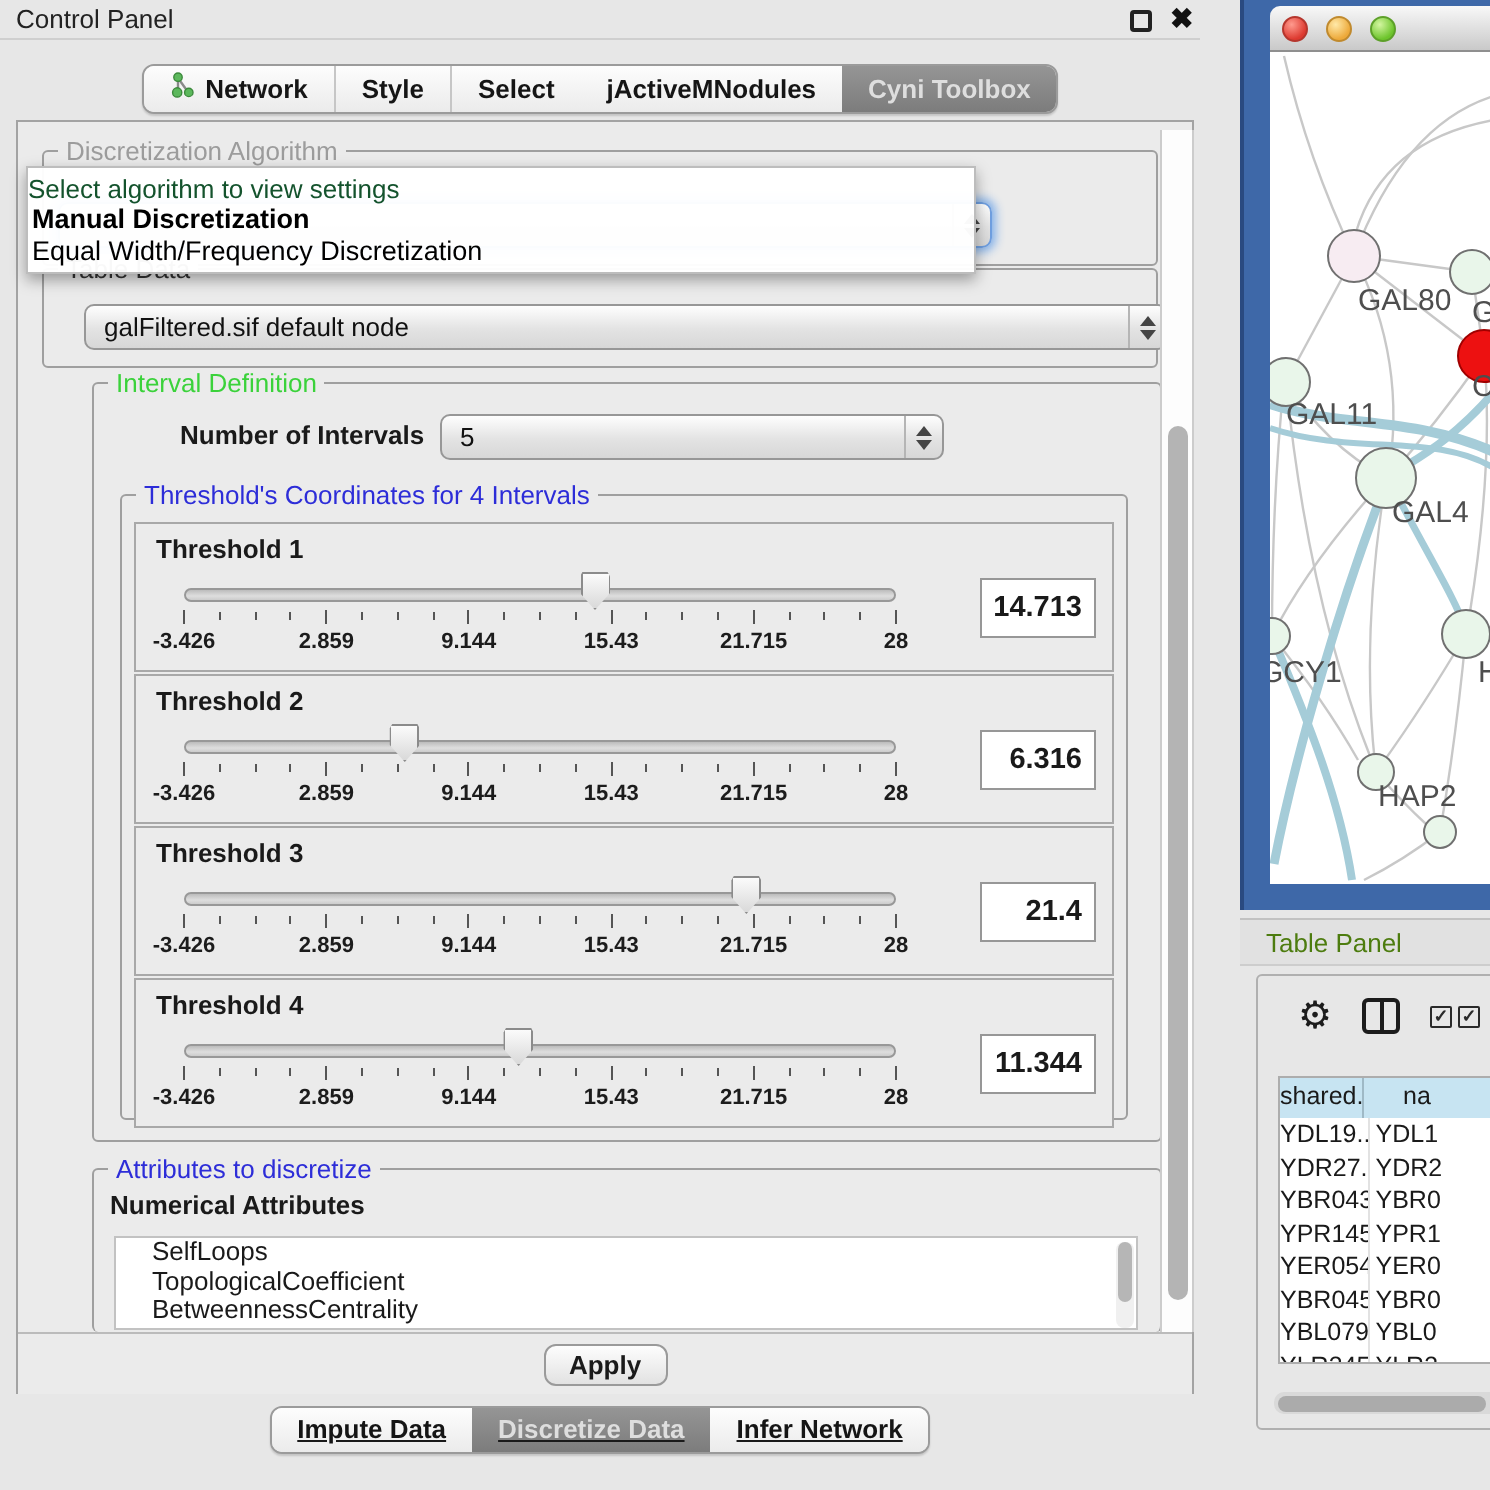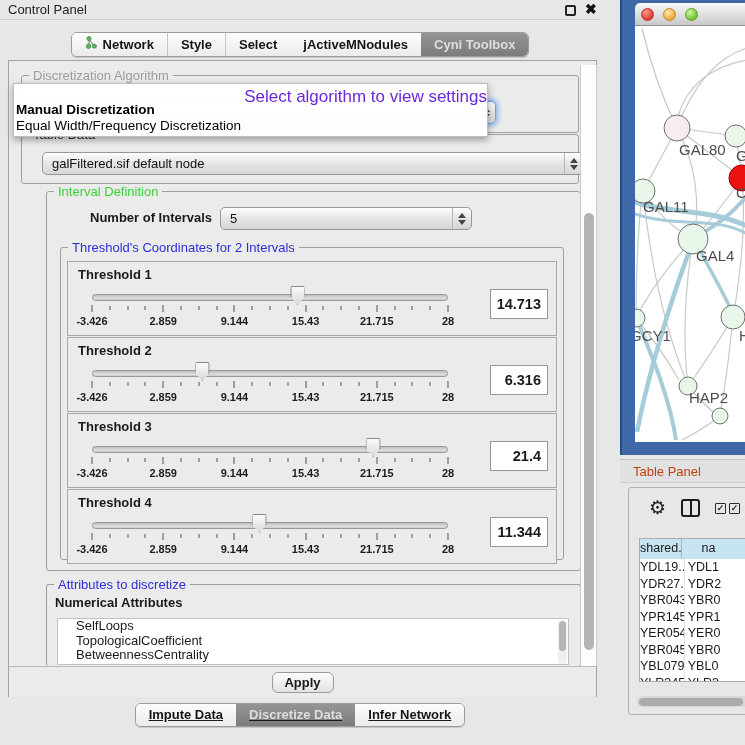--- a/index.html
+++ b/index.html
@@ -35,21 +35,21 @@
   .combo { position:absolute; height:23px; background:linear-gradient(#fefefe,#e3e3e3 55%,#d7d7d7); border:1px solid #979797; border-radius:5px; font-size:13px; line-height:21px; padding-left:9px; color:#111; overflow:hidden; white-space:nowrap; }
   .combo .stepper { position:absolute; right:0; top:0; width:19px; height:100%; border-left:1px solid #b5b5b5; display:flex; flex-direction:column; align-items:center; justify-content:center; gap:2px; }
   .arrow-up { width:0; height:0; border-left:4px solid transparent; border-right:4px solid transparent; border-bottom:5px solid #444; }
   .arrow-down { width:0; height:0; border-left:4px solid transparent; border-right:4px solid transparent; border-top:5px solid #444; }
   #algo-combo { left:20px; top:40px; width:467px; border:1px solid #6f9fe0; box-shadow:0 0 5px 2px #85b2ea; }
   #tabledata-combo { left:20px; top:17px; width:542px; }
   #intervals-combo { left:173px; top:15px; width:252px; }
 
   
   #algo-popup { position:absolute; left:4px; top:22px; width:475px; height:54px; background:rgba(255,255,255,.97); border:1px solid #bdbdbd; box-shadow:0 3px 7px rgba(0,0,0,.35); z-index:50; }
-  #algo-popup .hint { text-align:right; font-size:17px; color:#6d28d9; padding-top:3px; height:18px; }
+  #algo-popup .hint { text-align:left; font-size:13px; color:#14532d; padding-top:3px; height:18px; }
   #algo-popup .opt { font-size:13.5px; padding:0 0 0 2px; line-height:16px; color:#000; }
   #algo-popup .opt.bold { font-weight:bold; }
 
   
   .th-panel { position:relative; width:490px; height:75px; border:1px solid #a8a8a8; background:#ebebeb; margin:0 0 1px 5px; }
   .th-title { position:absolute; left:10px; top:5px; font-size:13px; font-weight:bold; }
   .th-track { position:absolute; left:24px; top:32px; width:356px; height:7px; border:1px solid #989898; border-radius:4px; background:linear-gradient(#bcbcbc,#dedede 60%,#cccccc); }
   .th-thumb { position:absolute; top:24px; width:15px; height:19px; background:linear-gradient(#fbfbfb,#d9d9d9); border:1px solid #8b8b8b; clip-path:polygon(8% 0,92% 0,100% 12%,100% 55%,50% 100%,0 55%,0 12%); transform:translateX(-50%); }
   .th-ticks { position:absolute; left:24px; top:43px; width:356px; height:9px; }
   .th-ticks i { position:absolute; width:1px; background:#555; transform:translateX(-0.5px); }
@@ -75,21 +75,21 @@
   #net-window { position:absolute; left:620px; top:0; width:125px; height:455px; background:#3e68a8; border-left:2px solid #2a4a80; }
   #net-titlebar { position:absolute; left:13px; top:3px; width:112px; height:23px; background:linear-gradient(#f8f8f8,#c9c9c9); border-bottom:1px solid #8f8f8f; border-top-left-radius:5px; }
   .light { position:absolute; top:5px; width:13px; height:13px; border-radius:50%; }
   #light-red { left:6px; background:radial-gradient(circle at 35% 30%, #ff9a8e, #dd3a30 70%); border:1px solid #b5362d; }
   #light-yellow { left:28px; background:radial-gradient(circle at 35% 30%, #ffe9a8, #eda93a 70%); border:1px solid #c08a2e; }
   #light-green { left:50px; background:radial-gradient(circle at 35% 30%, #d3f6a0, #6dc42c 70%); border:1px solid #5da029; }
   #net-canvas { position:absolute; left:13px; top:26px; width:112px; height:416px; background:#fff; overflow:hidden; }
 
   
   #tp-bar { position:absolute; left:620px; top:459px; width:125px; height:24px; background:#e1e1e1; border-top:1px solid #c2c2c2; border-bottom:1px solid #cdcdcd; }
-  #tp-title { position:absolute; left:13px; top:4px; font-size:13px; color:#c2410c; }
+  #tp-title { position:absolute; left:13px; top:4px; font-size:13px; color:#4d7c0f; }
   #tp-body { position:absolute; left:628px; top:487px; width:130px; height:228px; background:#e7e7e7; border:1px solid #b0b0b0; border-radius:3px; }
   #tp-toolbar { position:absolute; left:0; top:0; width:100%; height:44px; }
   #gear-icon { position:absolute; left:20px; top:8px; font-size:19px; color:#1c1c1c; }
   #col-icon { position:absolute; left:52px; top:11px; width:19px; height:18px; border:2px solid #1c1c1c; border-radius:3px; }
   #col-icon i { position:absolute; left:6.5px; top:0; width:2px; height:100%; background:#1c1c1c; }
   .cb-icon { position:absolute; top:15px; width:11px; height:11px; border:1.5px solid #2a2a2a; border-radius:1px; font-size:9px; line-height:9px; text-align:center; color:#2a2a2a; font-weight:bold; }
   #tp-table { position:absolute; left:10px; top:50px; width:118px; height:144px; background:#fff; border:1px solid #adadad; overflow:hidden; }
   .tp-row { display:flex; height:16.5px; }
   .tp-row .c1 { width:76px; font-size:12.5px; text-align:center; line-height:16px; border-right:1px solid #e2e2e2; white-space:nowrap; overflow:hidden; }
   .tp-row .c2 { width:120px; font-size:12.5px; line-height:16px; padding-left:3px; white-space:nowrap; overflow:hidden; }
@@ -170,21 +170,21 @@
       <span style="position:absolute; left:43px; top:18px; font-size:13px; font-weight:bold;">Number of Intervals</span>
       <div class="combo" id="intervals-combo">
         <span>5</span>
         <span class="stepper">
             <i class="arrow-up"></i>
             <i class="arrow-down"></i>
           </span>
       </div>
 
       <div class="group" id="thresholds-group" style="left:13px; top:55px; width:504px; height:313px;">
-        <span class="legend blue">Threshold's Coordinates for 2 Intervals</span>
+        <span class="legend blue">Threshold's Coordinates for 4 Intervals</span>
         <div id="th-stack" style="position:absolute; left:1px; top:13px;">
             <div class="th-panel">
     <div class="th-title">Threshold 1</div>
     <div class="th-track"></div>
     <div class="th-thumb" style="left: 229.5px;"></div>
     <div class="th-ticks">
                 <i class="major" style="left: 0%;"></i>
                 <i class="minor" style="left: 5%;"></i>
                 <i class="minor" style="left: 10%;"></i>
                 <i class="minor" style="left: 15%;"></i>

